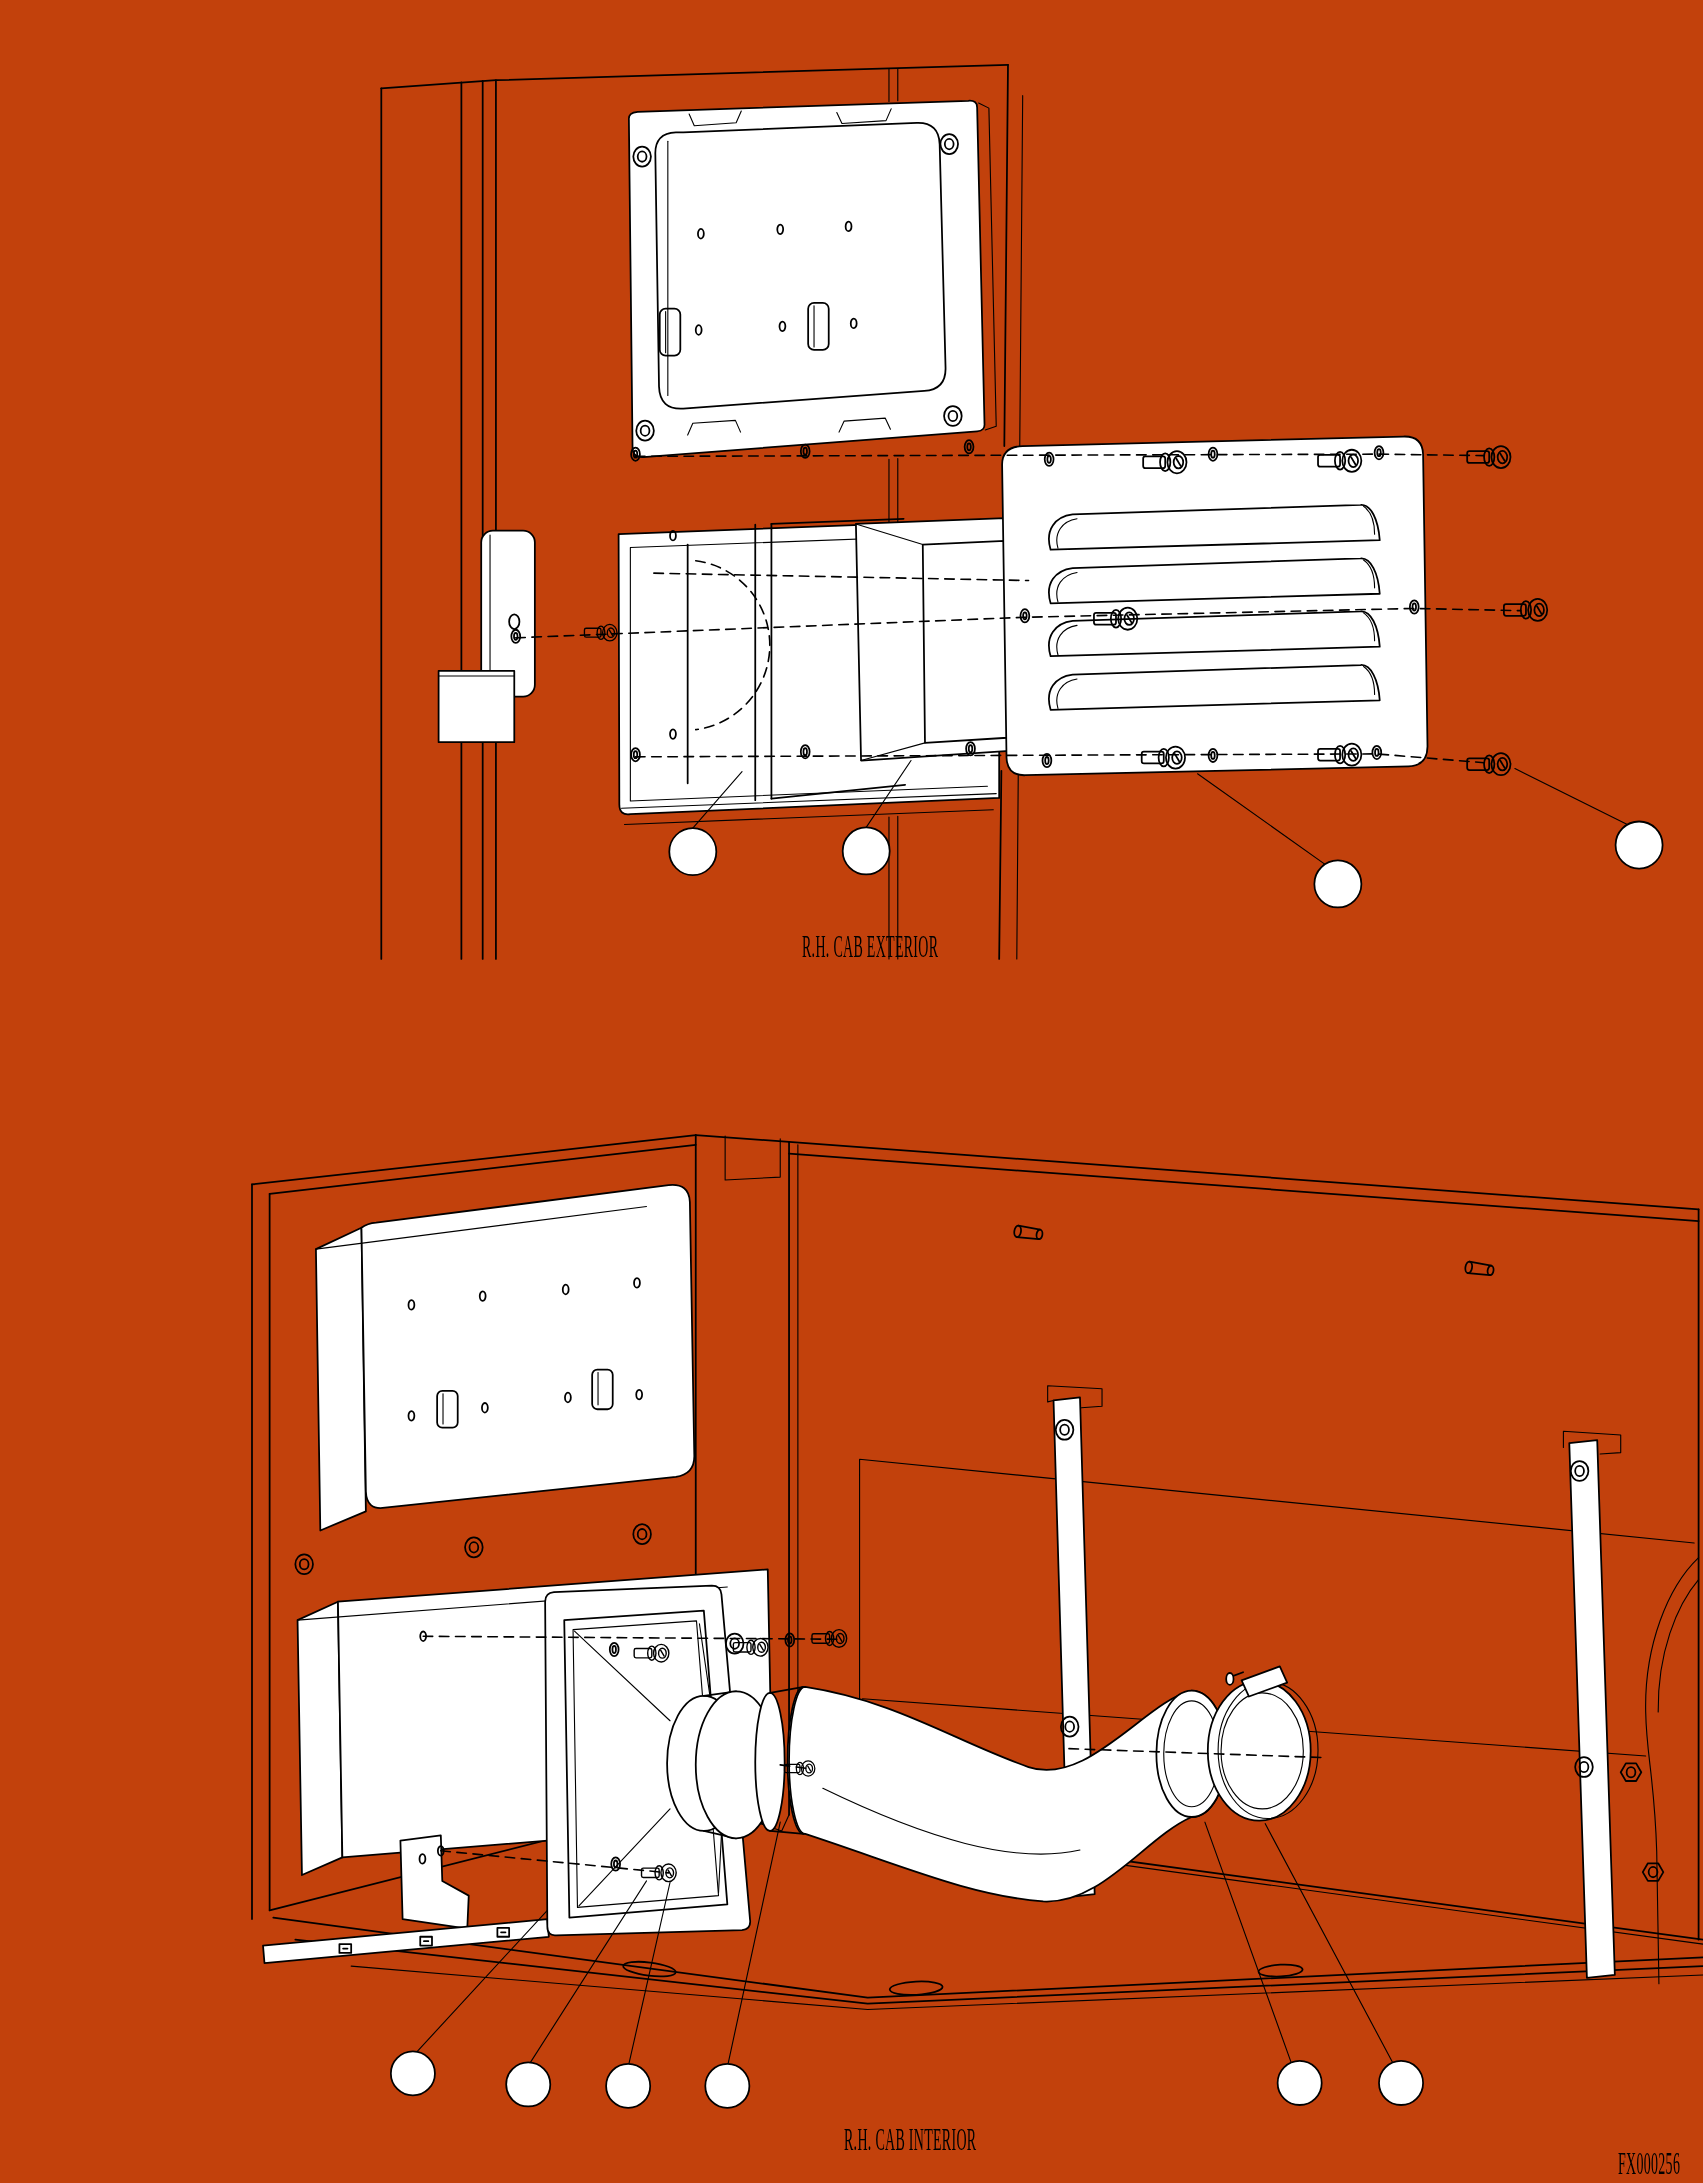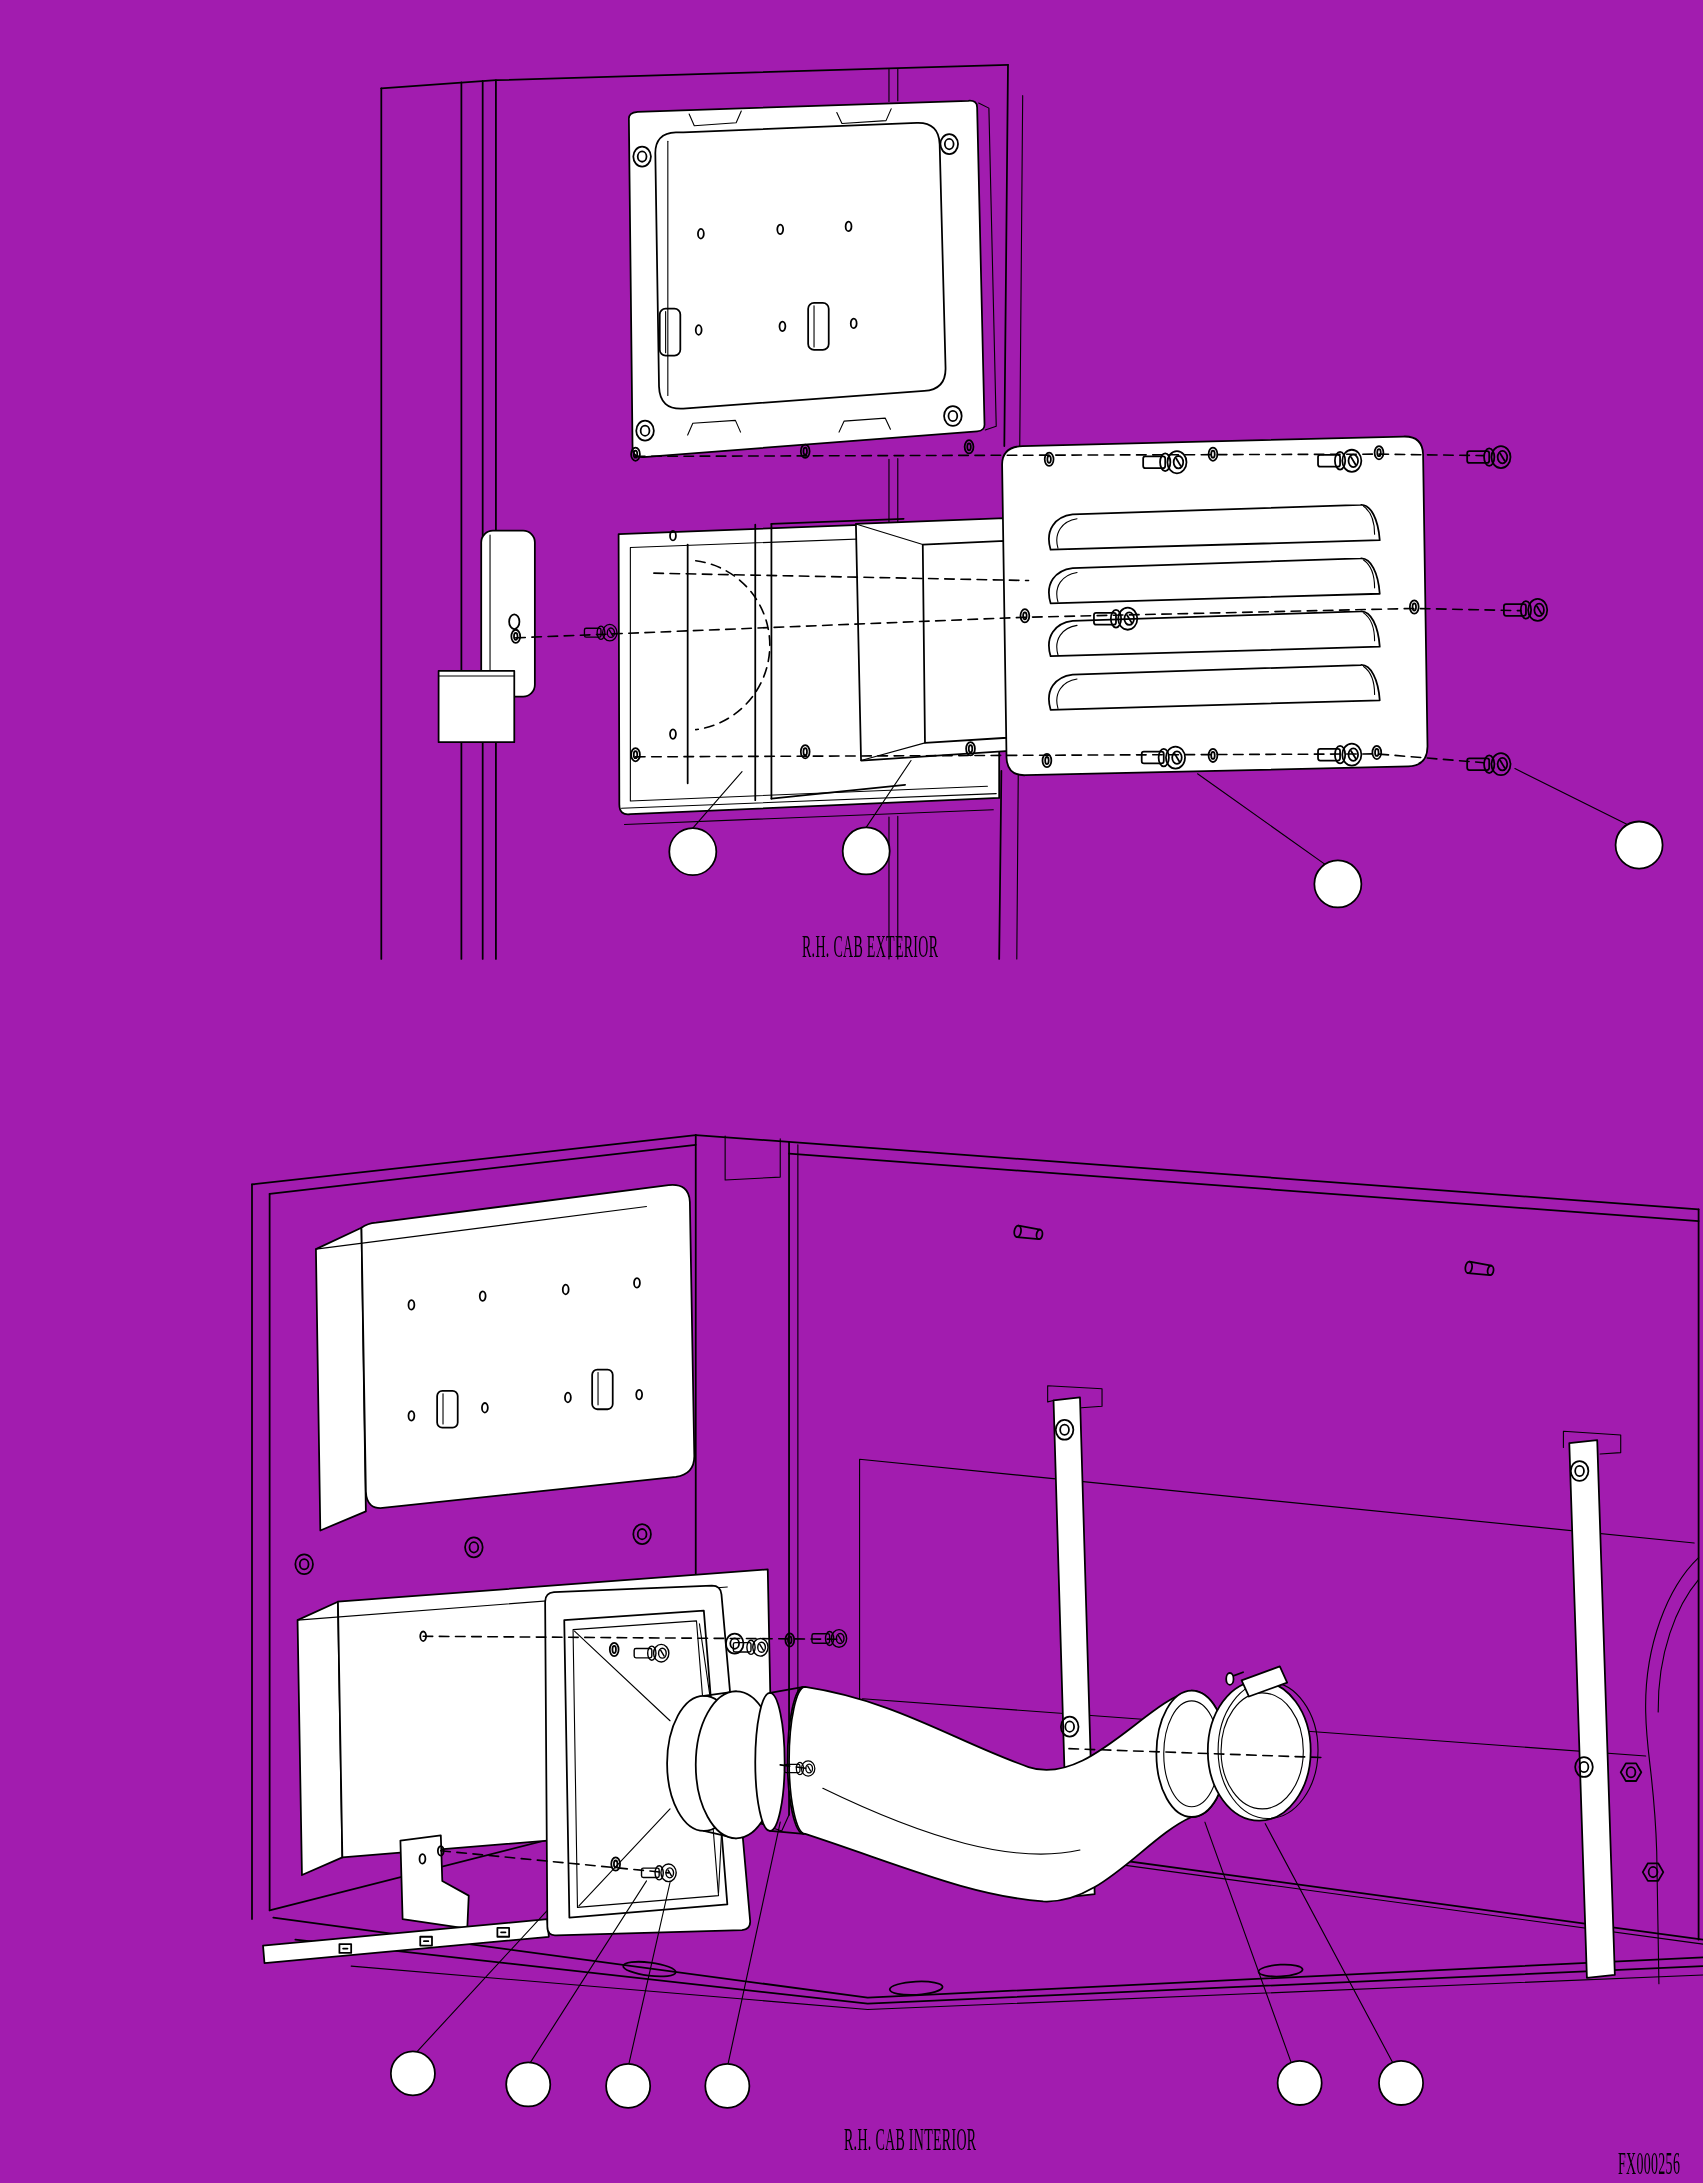--- a/index.html
+++ b/index.html
@@ -1,16 +1,16 @@
 <!DOCTYPE html>
 <html style="font-size:11.8px"><head>
 <meta charset="utf-8">
 <style>
   html,body{margin:0;padding:0;background:#fff;}
-  #page{position:relative;width:1703px;height:2183px;background:#a21caf;overflow:hidden;
+  #page{position:relative;width:1703px;height:2183px;background:#c2410c;overflow:hidden;
         font-family:"Liberation Serif",serif;}
   #art{position:absolute;left:0;top:0;}
   #art *{stroke:#000;fill:none;stroke-width:2.4;stroke-linecap:round;stroke-linejoin:round;}
   #art .w{fill:#fff;}
   #art .thin{stroke-width:1.5;}
   #art .dash{stroke-dasharray:13 9;stroke-width:2.2;}
   .cap{position:absolute;font-size:31px;color:#000;transform:scaleX(.45);
        transform-origin:left top;white-space:nowrap;letter-spacing:0.7px;}
 </style>
 </head>

